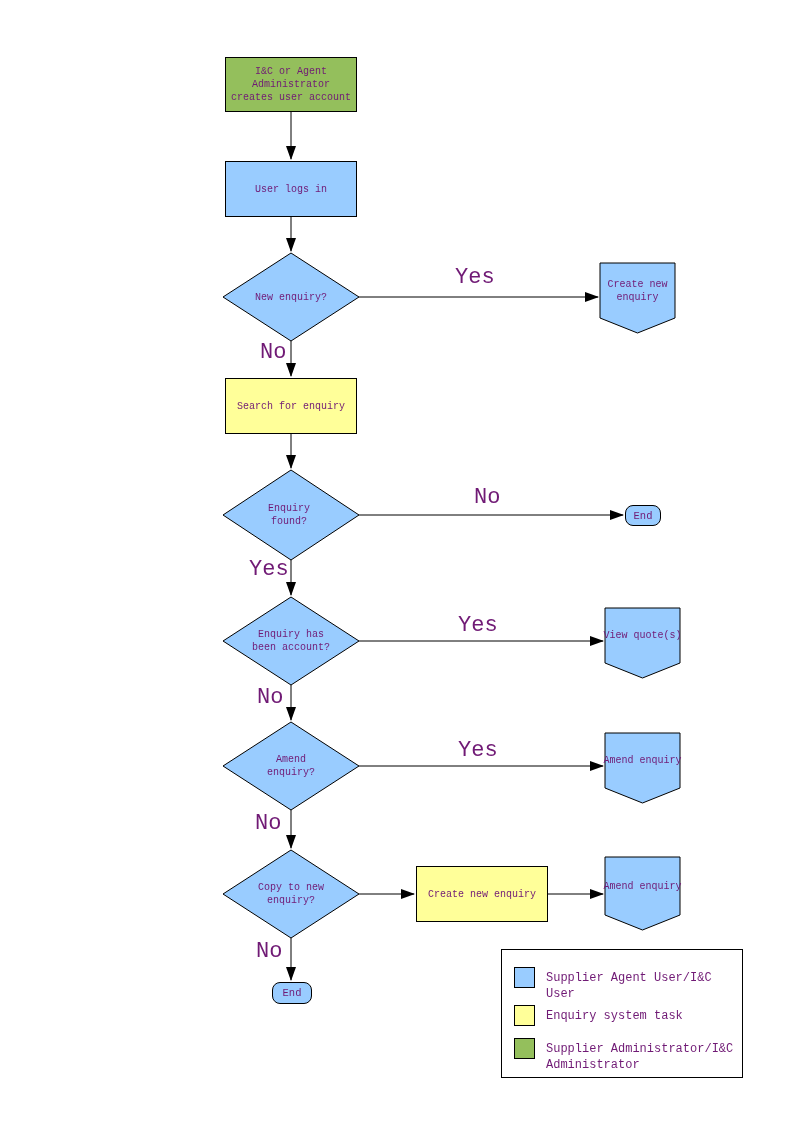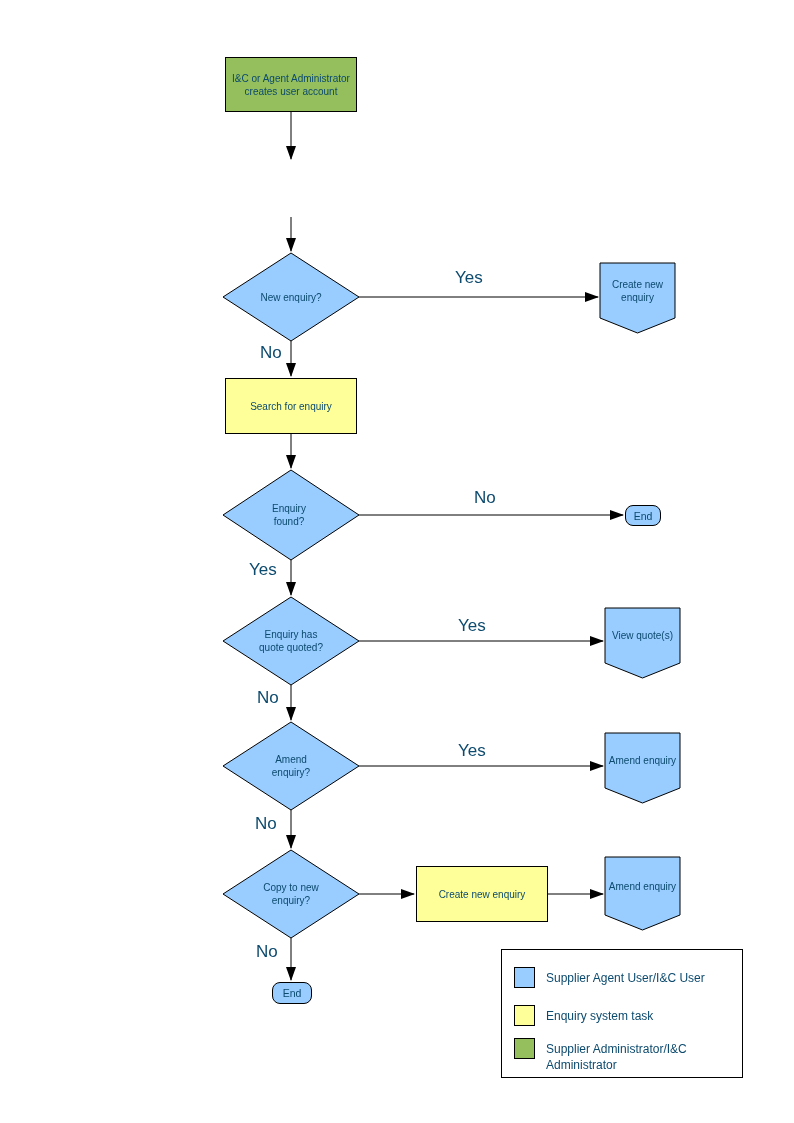--- a/index.html
+++ b/index.html
@@ -1,21 +1,21 @@
 <!DOCTYPE html>
 <html><head>
 <meta charset="utf-8">
 <style>
   html,body { margin:0; padding:0; background:#ffffff; }
   .canvas {
     position:relative;
     width:794px; height:1123px;
     background:#ffffff;
-    font-family:Liberation Sans, sans-serif;
-    color:#0c4a6e;
+    font-family:Liberation Mono, monospace;
+    color:#701a75;
     overflow:hidden;
   }
   svg.layer { position:absolute; left:0; top:0; }
 
   .rect-node {
     position:absolute;
     border:1px solid #000;
     display:flex; align-items:center; justify-content:center;
     text-align:center;
     font-size:10px; line-height:13px;
@@ -38,21 +38,21 @@
     background:#99CCFF;
     border:1px solid #000;
     border-radius:8px;
     display:flex; align-items:center; justify-content:center;
     font-size:10.5px;
     box-sizing:border-box;
   }
 
   .edge-label {
     position:absolute;
-    font-size:17px;
+    font-size:22px;
     line-height:24px;
     white-space:nowrap;
   }
 
   .legend {
     position:absolute;
     left:501px; top:949px;
     width:242px; height:129px;
     border:1px solid #000;
     background:#fff;
@@ -110,30 +110,31 @@
     <g fill="#99CCFF" stroke="#000" stroke-width="1">
       <polygon points="600,263 675,263 675,318 637.5,333 600,318"></polygon>
       <polygon points="605,608 680,608 680,663 642.5,678 605,663"></polygon>
       <polygon points="605,733 680,733 680,788 642.5,803 605,788"></polygon>
       <polygon points="605,857 680,857 680,915 642.5,930 605,915"></polygon>
     </g>
   </svg>
 
   <div class="rect-node fill-green" style="left:225px; top:57px; width:132px; height:55px;">I&amp;C or Agent Administrator creates user account</div>
 
+  <div class="rect-node fill-blue" style="left:225px; top:161px; width:132px; height:56px;">User logs in</div>
 
   <div class="rect-node fill-yellow" style="left:225px; top:378px; width:132px; height:56px;">Search for enquiry</div>
 
   <div class="rect-node fill-yellow" style="left:416px; top:866px; width:132px; height:56px;">Create new enquiry</div>
 
   <div class="shape-text" style="left:226px; top:285px; width:130px; height:24px;">New enquiry?</div>
 
   <div class="shape-text" style="left:259px; top:496px; width:60px; height:38px;">Enquiry found?</div>
 
-  <div class="shape-text" style="left:251px; top:622px; width:80px; height:38px;">Enquiry has quote quoted?</div>
+  <div class="shape-text" style="left:251px; top:622px; width:80px; height:38px;">Enquiry has been account?</div>
 
   <div class="shape-text" style="left:261px; top:747px; width:60px; height:38px;">Amend enquiry?</div>
 
   <div class="shape-text" style="left:251px; top:875px; width:80px; height:38px;">Copy to new enquiry?</div>
 
   <div class="shape-text" style="left:601px; top:266px; width:73px; height:50px;">Create new enquiry</div>
 
   <div class="shape-text" style="left:603px; top:608px; width:79px; height:55px;">View quote(s)</div>
 
   <div class="shape-text" style="left:603px; top:733px; width:79px; height:55px;">Amend enquiry</div>

